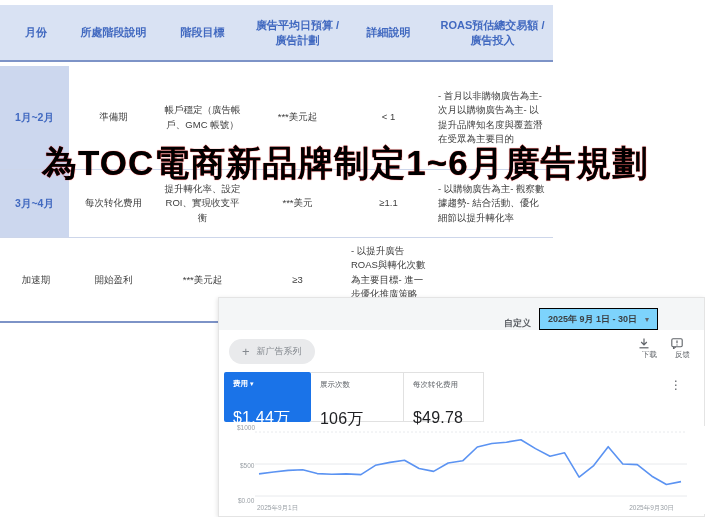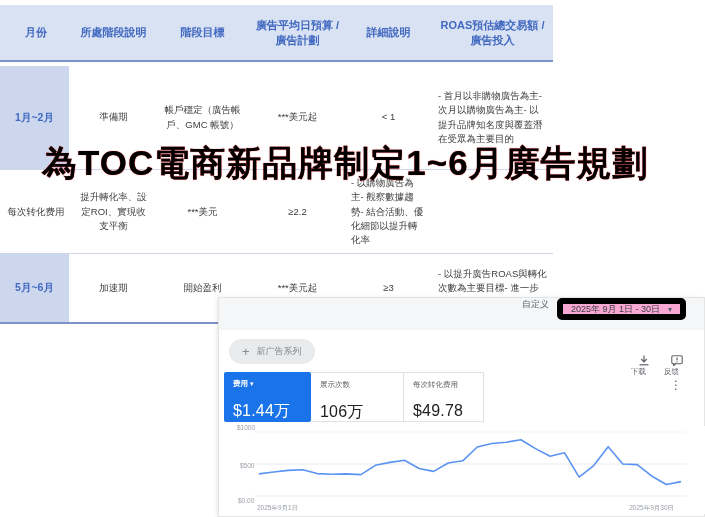--- a/index.html
+++ b/index.html
@@ -25,45 +25,45 @@
 
   
   .overlay-title { position:absolute; left:42px; top:140px; width:640px; z-index:5;
                    color:#000000; font-size:35px; font-weight:800; letter-spacing:1px;
                    white-space:nowrap; text-shadow:0 0 1px #ec0000; }
 
   
   .dash { position:absolute; left:218px; top:297px; width:487px; height:220px; z-index:10;
           background:#fff; border:1px solid #e4e4e4; box-shadow:-1px 1px 4px rgba(0,0,0,.10); }
   .dash-strip { position:absolute; left:0; top:0; width:100%; height:32px; background:#f4f6f7;
-                display:flex; align-items:flex-start; justify-content:flex-end; padding-right:18px; }
+                display:flex; align-items:flex-end; justify-content:flex-end; padding-right:46px;font-weight:bold; }
   .date-mode { font-size:9px; color:#5f6368; margin-right:8px; }
-  .date-box { background:#f9a8d4; border:6px solid #000000; border-radius:5px; height:22px;
+  .date-box { background:#7dd3fc; border:1px solid #000000; border-radius:0; height:22px;
               display:flex; align-items:center; gap:8px; padding:0 8px; font-size:9px;
               color:#3c4043; cursor:pointer; }
   .date-caret { font-size:8px; color:#5f6368; }
 
   .dash-toolbar { position:absolute; left:0; top:32px; width:100%; height:42px; background:#fff; }
   .pill-btn { position:absolute; left:10px; top:9px; height:25px; padding:0 13px;
               background:#e9eaec; border-radius:13px; display:inline-flex; align-items:center;
               gap:7px; color:#84898f; font-size:9px; cursor:pointer; border:none; }
   .pill-plus { font-size:13px; line-height:1; color:#84898f; }
-  .tool-ic { position:absolute; top:25px; width:26px; text-align:left; color:#5f6368;
+  .tool-ic { position:absolute; top:8px; width:26px; text-align:right; color:#5f6368;
              font-size:7.5px; cursor:pointer; }
   .tool-ic svg { display:block; margin:0 auto 1px auto; }
   .ic-download { right:47px; } .ic-feedback { right:14px; }
 
   .metrics { position:absolute; left:5px; top:74px; display:flex; }
   .m-card { width:87px; height:50px; background:#fff; border:1px solid #e1e1e1;
             border-left:none; padding:7px 9px 0 9px; cursor:pointer; }
   .m-card:first-child { border:none; background:#1a73e8; border-radius:2px; }
   .m-card.c3 { width:93px; } .m-card.c4 { width:80px; }
   .m-label { font-size:7.5px; color:#5f6368; white-space:nowrap; }
   .m-card.sel .m-label { color:#fff; font-weight:bold; }
-  .m-value { font-size:16px; color:#202124; margin-top:12px; letter-spacing:.2px; }
+  .m-value { font-size:16px; color:#202124; margin-top:19px; letter-spacing:.2px; }
   .m-card.sel .m-value { color:#fff; }
   .m-caret { font-size:7px; }
   .kebab { position:absolute; right:22px; top:84px; color:#5f6368; font-size:12px;
            letter-spacing:0; cursor:pointer; line-height:.55; text-align:center; }
 
   .chart-wrap { position:absolute; left:0; top:128px; width:487px; height:88px; background:#fff; }
   .ytick { position:absolute; font-size:6.5px; color:#9aa0a6; }
   .yt-0 { left:18px; top:-2px; } .yt-1 { left:21px; top:36px; } .yt-2 { left:19px; top:71px; }
   .xtick { position:absolute; top:78px; font-size:6.5px; color:#9aa0a6; }
   .xt-left { left:38px; } .xt-right { right:32px; }
@@ -91,29 +91,29 @@
     <div class="t-row t-body-row row-1">
       <div class="t-cell cell-month">1月~2月</div>
       <div class="t-cell">準備期</div>
       <div class="t-cell">帳戶穩定（廣告帳戶、GMC 帳號）</div>
       <div class="t-cell">***美元起</div>
       <div class="t-cell">&lt; 1</div>
       <div class="t-cell cell-detail">- 首月以非購物廣告為主- 次月以購物廣告為主- 以提升品牌知名度與覆蓋潛在受眾為主要目的</div>
     </div>
 
     <div class="t-row t-body-row row-2">
+      <div class="t-cell cell-month">3月~4月</div>
       <div class="t-cell">每次转化费用</div>
       <div class="t-cell">提升轉化率、設定ROI、實現收支平衡</div>
       <div class="t-cell">***美元</div>
-      <div class="t-cell">≥2.2</div>
+      <div class="t-cell">≥1.1</div>
       <div class="t-cell cell-detail">- 以購物廣告為主- 觀察數據趨勢- 結合活動、優化細節以提升轉化率</div>
     </div>
 
     <div class="t-row t-body-row row-3">
-      <div class="t-cell cell-month">5月~6月</div>
       <div class="t-cell">加速期</div>
       <div class="t-cell">開始盈利</div>
       <div class="t-cell">***美元起</div>
       <div class="t-cell">≥3</div>
       <div class="t-cell cell-detail">- 以提升廣告ROAS與轉化次數為主要目標- 進一步優化推廣策略以穩定收益</div>
     </div>
   </div>
 
   <div class="overlay-title">為TOC電商新品牌制定1~6月廣告規劃</div>
 

